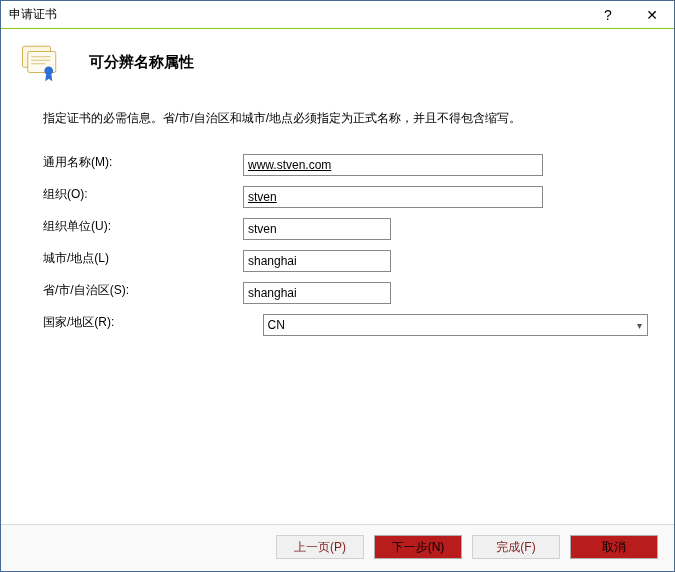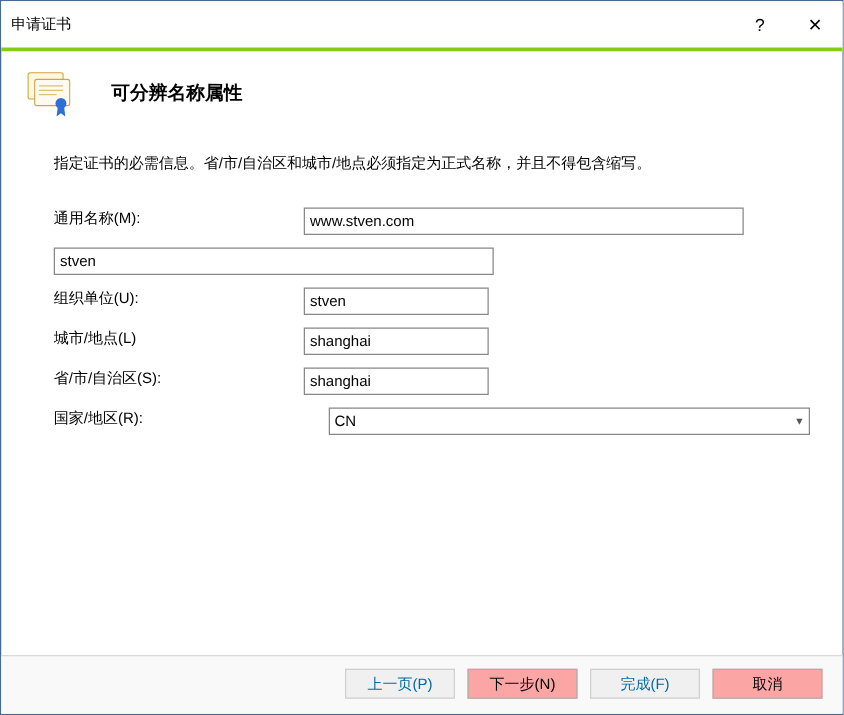--- a/index.html
+++ b/index.html
@@ -11,23 +11,23 @@
     color: #000;
   }
   .window {
     width: 675px; height: 572px;
     border: 1px solid #486991;
     background: #fff;
     display: flex; flex-direction: column;
     position: relative;
   }
   .titlebar {
-    height: 40px;
+    height: 28px;
     background: #fff;
-    border-bottom: 3px solid #84cc16;
+    border-bottom: 1px solid #84cc16;
     display: flex; align-items: center;
     padding-left: 8px;
   }
   .titlebar .title { flex: 0 0 auto; font-size: 12px; }
   .titlebar .spacer { flex: 1 1 auto; }
   .titlebar .tb-btn {
     width: 44px; height: 28px;
     display: flex; align-items: center; justify-content: center;
     font-size: 14px; font-family: "Segoe UI Symbol", sans-serif;
     cursor: default;
@@ -62,21 +62,21 @@
   }
   .text-input {
     height: 22px;
     border: 1px solid #888;
     padding: 0 4px;
     font-size: 12px;
     font-family: inherit;
     outline: none;
     background: #fff;
   }
-  .w-long { width: 352px; }
+  .w-long { width: 300px; text-decoration: underline; }
   .w-short { width: 148px; }
   .select-wrap {
     position: relative;
     width: 420px; height: 22px; margin-left: 36px;
   }
   .select-wrap select {
     width: 100%; height: 100%;
     border: 1px solid #888;
     padding: 0 20px 0 4px;
     font-size: 12px;
@@ -93,28 +93,28 @@
 
   .footer {
     border-top: 1px solid #d9d9d9;
     padding: 10px 16px 12px 16px;
     display: flex; justify-content: flex-end; gap: 10px;
     background: #f9f9f9;
   }
   .btn {
     min-width: 88px; height: 24px;
     border: 1px solid #aeaeae;
-    background: #fca5a5;
+    background: #b91c1c;
     font-size: 12px;
     font-family: inherit;
     cursor: default;
     padding: 0 10px;
   }
   .btn[disabled] {
-    color: #0369a1;
+    color: #7f1d1d;
     background: #f0f0f0;
     border-color: #cfcfcf;
   }
 </style>
 </head>
 <body>
 
 <div class="window">
 
   <div class="titlebar">
@@ -143,20 +143,21 @@
 
   <div class="body">
     <div class="instr">指定证书的必需信息。省/市/自治区和城市/地点必须指定为正式名称，并且不得包含缩写。</div>
 
     <div class="form-row">
       <div class="form-label">通用名称(M):</div>
       <input type="text" class="text-input w-long" value="www.stven.com" style="">
     </div>
 
     <div class="form-row">
+      <div class="form-label">组织(O):</div>
       <input type="text" class="text-input w-long" value="stven" style="">
     </div>
 
     <div class="form-row">
       <div class="form-label">组织单位(U):</div>
       <input type="text" class="text-input w-short" value="stven" style="">
     </div>
 
     <div class="form-row">
       <div class="form-label">城市/地点(L)</div>

